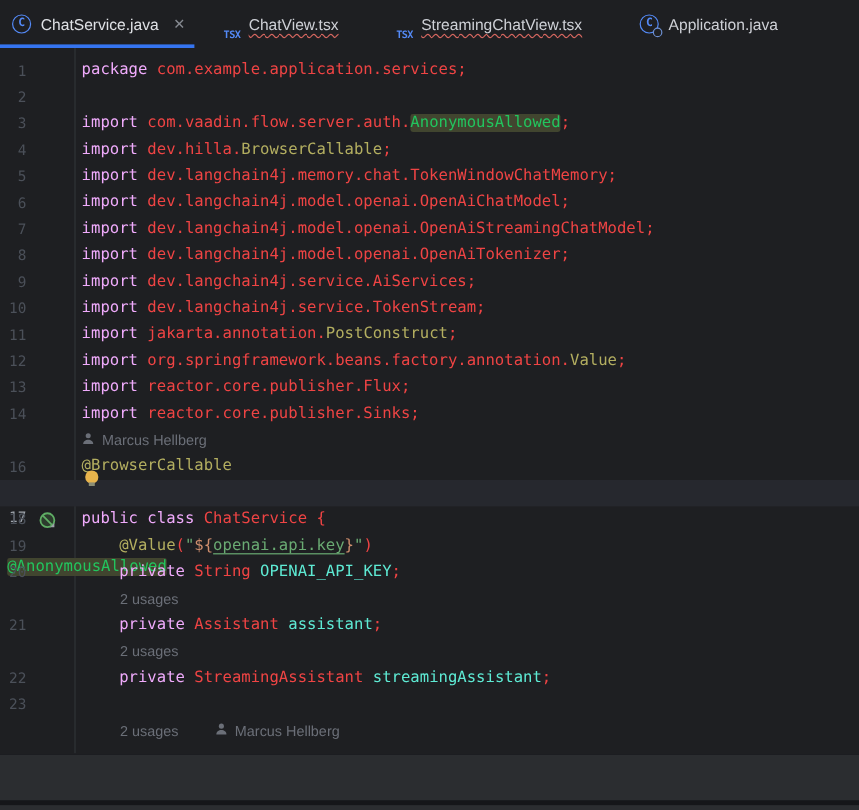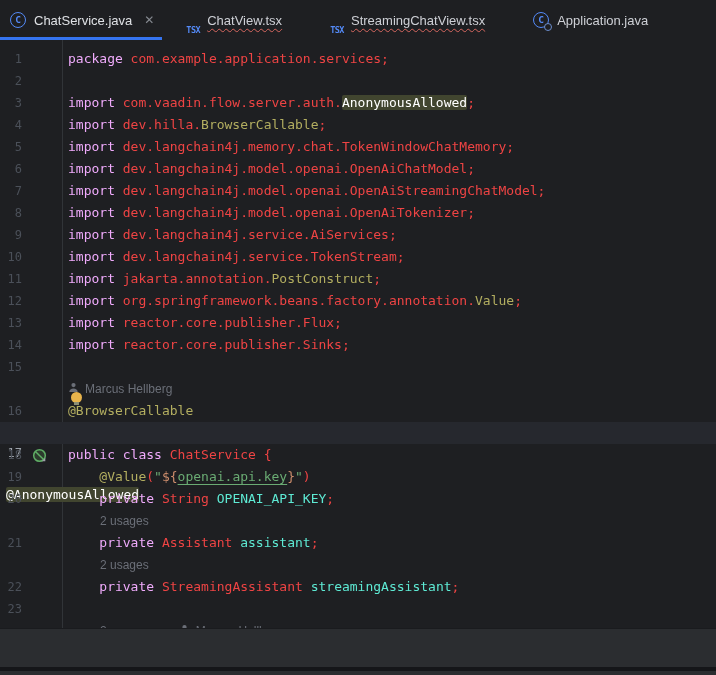--- a/index.html
+++ b/index.html
@@ -27,21 +27,21 @@
   .row{height:22px;line-height:22px;display:flex;white-space:pre;position:relative;}
   .row.caret{background:#26282e;flex-direction:column;}
   .g{flex:0 0 62px;display:flex;align-items:center;}
   .ln{width:22px;text-align:right;color:#4b5059;font-size:12px;flex:0 0 22px;}
   .caret .ln{color:#9da3ab;}
   .gi{width:34px;flex:0 0 34px;display:flex;justify-content:center;align-items:center;}
   .code{padding-left:6px;color:#bcbec4;}
   .tk-k{color:#f0abfc;}
   .tk-p{color:#ef4444;}
   .tk-a{color:#b3ae60;}
-  .tk-ah{color:#ffffff;background:#41452f;border-radius:2px;}
+  .tk-ah{color:#22c55e;background:#41452f;border-radius:2px;}
   .tk-s{color:#6aab73;}
   .tk-o{color:#cf8e6d;}
   .tk-g{color:#6aab73;text-decoration:underline;text-underline-offset:3px;}
   .tk-f{color:#5eead4;}
   .row.inlay{font-family:"Liberation Sans",sans-serif;font-size:12px;color:#6b6f78;}
   .row.inlay .code{color:#6b6f78;display:flex;gap:6px;}
   .inlay-indent{padding-left:38px !important;}
   .inlay-gap{display:inline-block;width:18px;}
   .bulb{position:absolute;left:71px;top:352px;width:11px;height:11px;background:#e8b44c;border-radius:50%;z-index:5;}
   .bulb::after{content:"";position:absolute;left:3px;top:10px;width:5px;height:3px;background:#8b8d74;}
@@ -89,21 +89,20 @@
         <div class="row"><span class="g"><span class="ln">5</span><span class="gi"></span></span><span class="code"><span class="tk-k">import</span><span class="tk-p"> dev.langchain4j.memory.chat.TokenWindowChatMemory;</span></span></div>
         <div class="row"><span class="g"><span class="ln">6</span><span class="gi"></span></span><span class="code"><span class="tk-k">import</span><span class="tk-p"> dev.langchain4j.model.openai.OpenAiChatModel;</span></span></div>
         <div class="row"><span class="g"><span class="ln">7</span><span class="gi"></span></span><span class="code"><span class="tk-k">import</span><span class="tk-p"> dev.langchain4j.model.openai.OpenAiStreamingChatModel;</span></span></div>
         <div class="row"><span class="g"><span class="ln">8</span><span class="gi"></span></span><span class="code"><span class="tk-k">import</span><span class="tk-p"> dev.langchain4j.model.openai.OpenAiTokenizer;</span></span></div>
         <div class="row"><span class="g"><span class="ln">9</span><span class="gi"></span></span><span class="code"><span class="tk-k">import</span><span class="tk-p"> dev.langchain4j.service.AiServices;</span></span></div>
         <div class="row"><span class="g"><span class="ln">10</span><span class="gi"></span></span><span class="code"><span class="tk-k">import</span><span class="tk-p"> dev.langchain4j.service.TokenStream;</span></span></div>
         <div class="row"><span class="g"><span class="ln">11</span><span class="gi"></span></span><span class="code"><span class="tk-k">import</span><span class="tk-p"> jakarta.annotation.</span><span class="tk-a">PostConstruct</span><span class="tk-p">;</span></span></div>
         <div class="row"><span class="g"><span class="ln">12</span><span class="gi"></span></span><span class="code"><span class="tk-k">import</span><span class="tk-p"> org.springframework.beans.factory.annotation.</span><span class="tk-a">Value</span><span class="tk-p">;</span></span></div>
         <div class="row"><span class="g"><span class="ln">13</span><span class="gi"></span></span><span class="code"><span class="tk-k">import</span><span class="tk-p"> reactor.core.publisher.Flux;</span></span></div>
         <div class="row"><span class="g"><span class="ln">14</span><span class="gi"></span></span><span class="code"><span class="tk-k">import</span><span class="tk-p"> reactor.core.publisher.Sinks;</span></span></div>
-        <div class="row"><span class="g"><span class="ln">15</span><span class="gi"></span></span><span class="code"></span></div>
         <div class="row inlay"><span class="g"><span class="ln"></span><span class="gi"></span></span><span class="code"><span><svg width="11" height="11" viewBox="0 0 12 12">
                 <circle cx="6" cy="3.4" r="2.3" fill="#6b6f78"></circle>
                 <path d="M1.4 11c0-2.6 2.1-4 4.6-4s4.6 1.4 4.6 4z" fill="#6b6f78"></path>
               </svg></span><span>Marcus Hellberg</span></span></div>
         <div class="row"><span class="g"><span class="ln">16</span><span class="gi"></span></span><span class="code"><span class="tk-a">@BrowserCallable</span></span></div>
         <div class="row caret"><span class="g"><span class="ln">17</span><span class="gi"></span></span><span class="code"><span class="tk-ah">@AnonymousAllowed</span></span></div>
         <div class="row"><span class="g"><span class="ln">18</span><span class="gi"><svg width="15" height="15" viewBox="0 0 16 16">
                 <circle cx="8" cy="8" r="6.2" fill="#2c3b2d" stroke="#5fad65" stroke-width="1.6"></circle>
                 <line x1="3.9" y1="3.9" x2="12.1" y2="12.1" stroke="#5fad65" stroke-width="1.6"></line>
                 <path d="M10.5 14.2 L14.2 14.2 L14.2 10.5 Z" fill="#9da0a8"></path>

